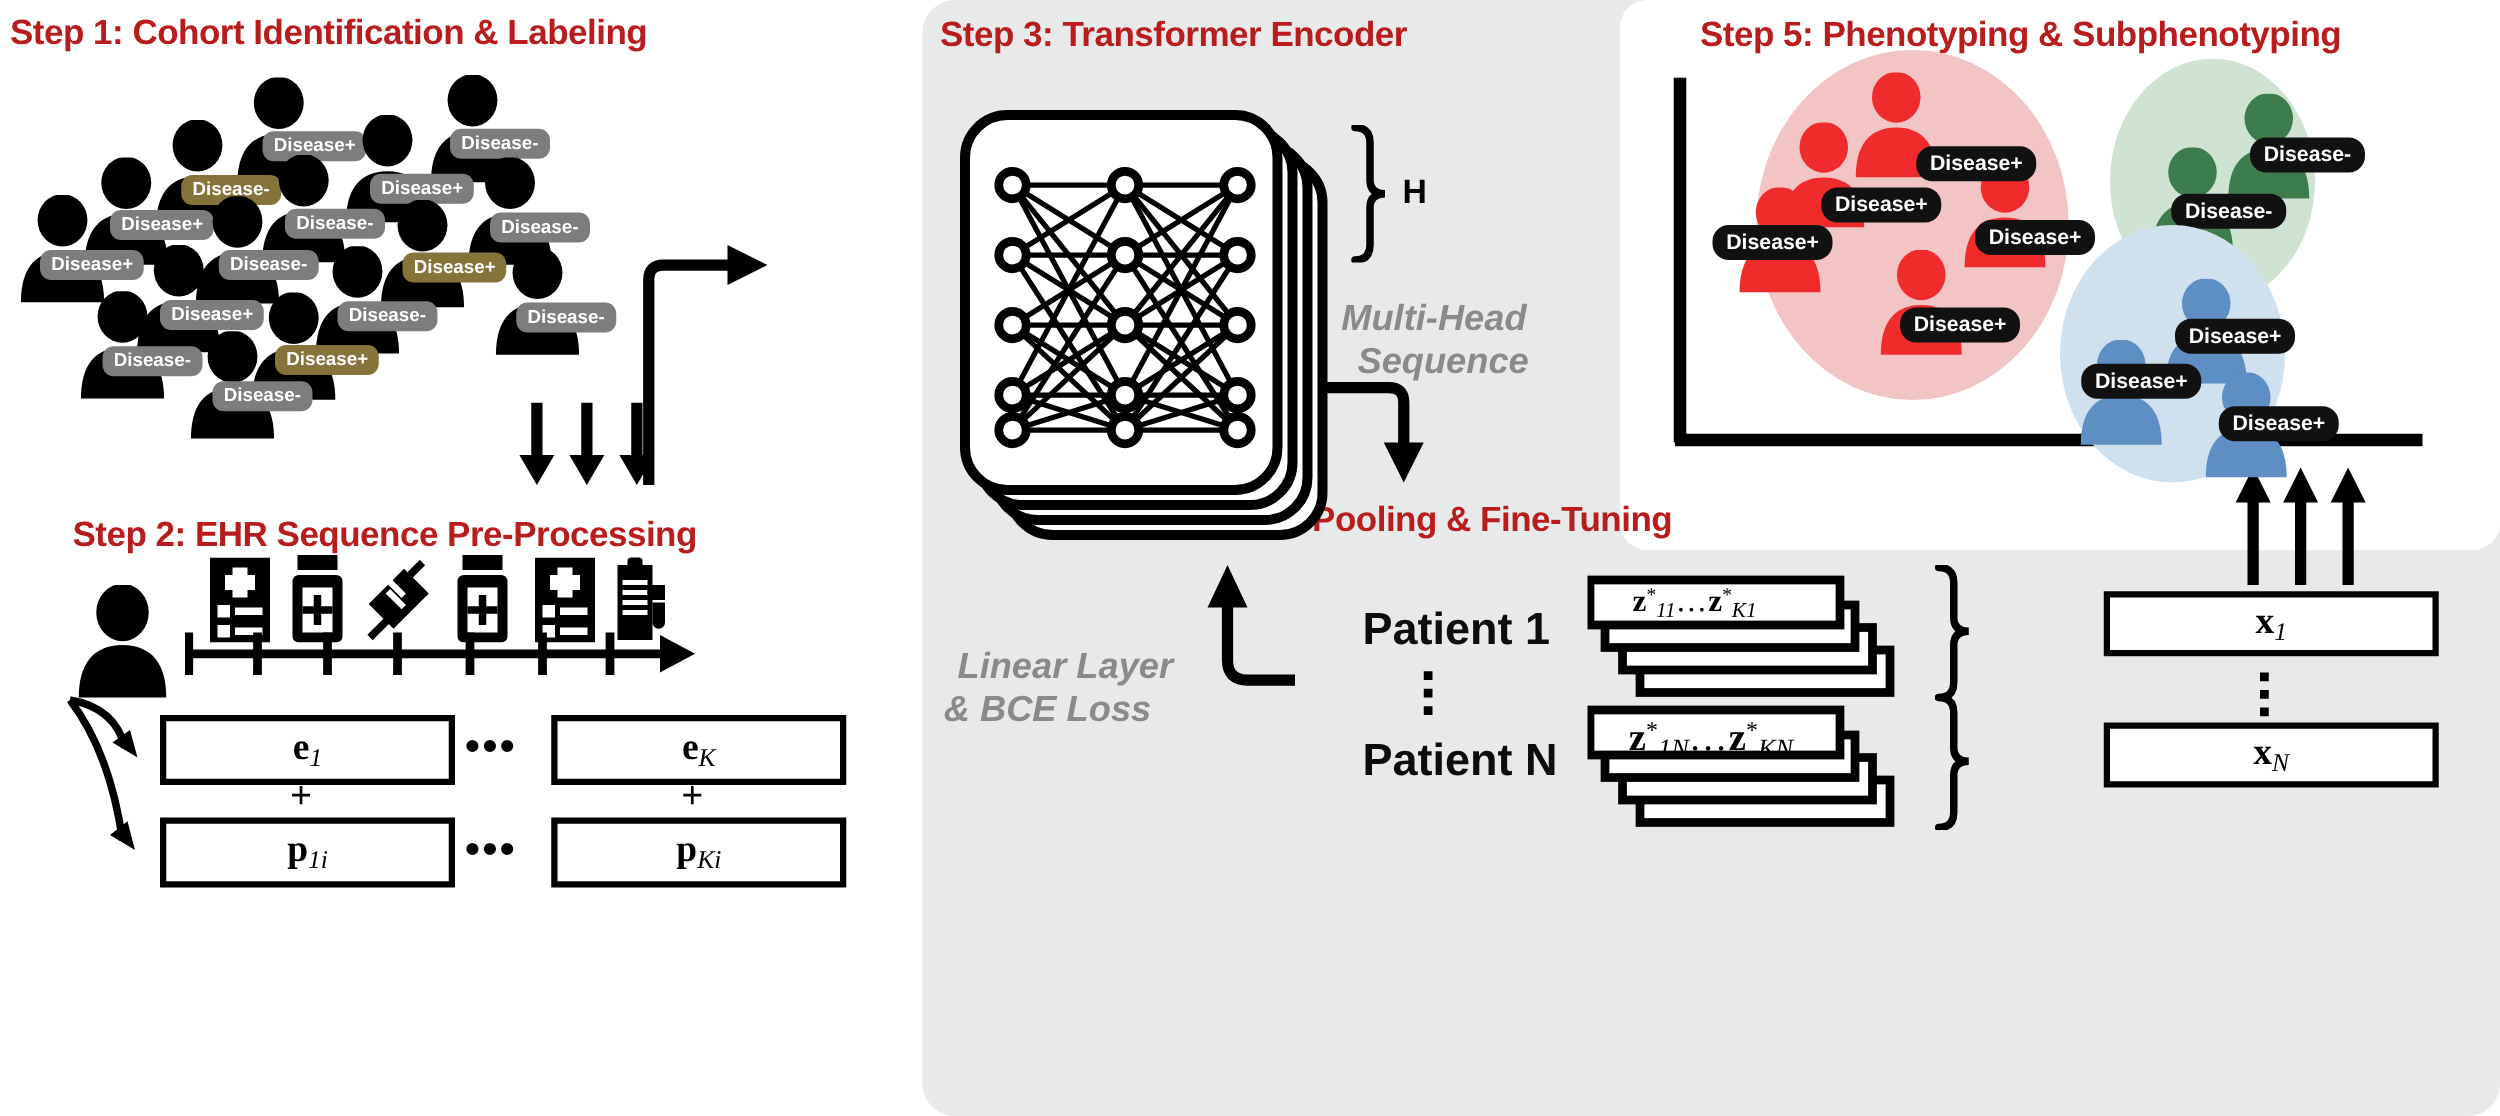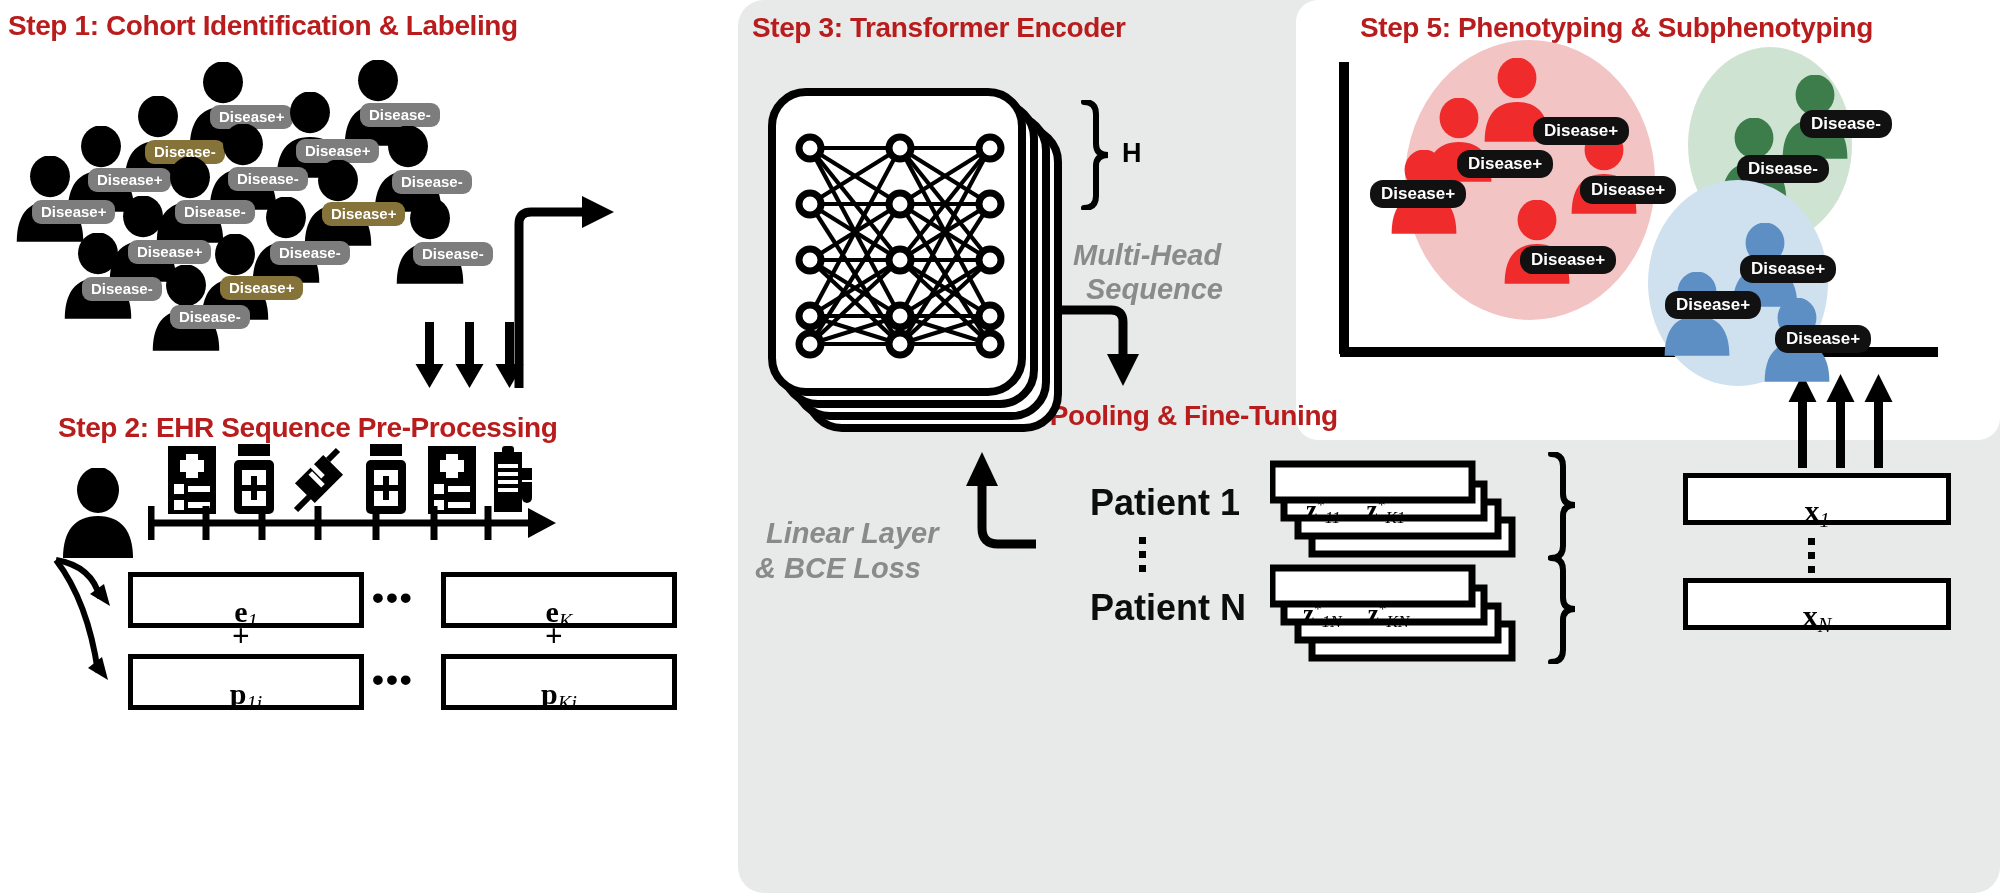--- a/index.html
+++ b/index.html
@@ -12,21 +12,21 @@
               font-size:28px;letter-spacing:-0.4px;white-space:nowrap;}
   .badge{position:absolute;display:flex;align-items:center;justify-content:center;
          color:#ffffff;font-weight:bold;white-space:nowrap;line-height:1;}
   .badge-gray{background:#7d7d7d;border-radius:9px;font-size:15px;padding:4px 9px 5px 9px;}
   .badge-gold{background:#857339;border-radius:9px;font-size:15px;padding:4px 9px 5px 9px;}
   .badge-black{background:#111111;border-radius:13px;font-size:17px;padding:5px 11px 6px 11px;}
   .person{position:absolute;}
   .cluster-blob{position:absolute;border-radius:50%;}
   .mathbox{position:absolute;background:#ffffff;border:5px solid #000;
            display:flex;align-items:center;justify-content:center;}
-  .mathtxt{font-family:"Liberation Serif","DejaVu Serif",serif;font-size:30px;margin-top:28px;}
+  .mathtxt{font-family:"Liberation Serif","DejaVu Serif",serif;font-size:30px;}
   .mathtxt b{font-family:"Liberation Serif","DejaVu Serif",serif;}
   .sub{font-size:0.68em;vertical-align:-0.28em;font-style:italic;}
   .sup{font-size:0.62em;vertical-align:0.52em;font-style:normal;}
   .italic-gray{position:absolute;color:#8a8a8a;font-weight:bold;font-style:italic;
                font-size:29px;line-height:1.18;white-space:nowrap;}
   .plus{position:absolute;font-family:"Liberation Serif","DejaVu Serif",serif;
         font-weight:bold;font-size:31px;color:#000;}
   .dots-h{position:absolute;font-weight:bold;font-size:34px;color:#000;letter-spacing:2px;}
   .vdots{position:absolute;display:flex;flex-direction:column;gap:7px;align-items:center;}
   .vdots span{width:7px;height:7px;background:#000;display:block;}
@@ -346,21 +346,21 @@
 <div class="abs mathtxt" style="left:1306px;top:468px;font-size:25px;">
   <b>z</b><span class="sup">*</span><span class="sub" id="z11a">11</span><span style="letter-spacing:1px;">…</span><b>z</b><span class="sup">*</span><span class="sub" id="z11b">K1</span>
 </div>
 
 <svg class="abs" style="left:1270px;top:562px;" width="258" height="108" viewBox="0 0 258 108">
   <rect x="42" y="62" width="200" height="34" fill="#fff" stroke="#000" stroke-width="7"></rect>
   <rect x="28" y="44" width="200" height="34" fill="#fff" stroke="#000" stroke-width="7"></rect>
   <rect x="14" y="26" width="200" height="34" fill="#fff" stroke="#000" stroke-width="7"></rect>
   <rect x="2" y="6" width="200" height="36" fill="#fff" stroke="#000" stroke-width="7"></rect>
 </svg>
-<div class="abs mathtxt" style="left:1303px;top:572px;font-size:25px;">
+<div class="abs mathtxt" style="left:1303px;top:572px;font-size:31px;">
   <b>z</b><span class="sup">*</span><span class="sub" id="z1Na">1N</span><span style="letter-spacing:1px;">…</span><b>z</b><span class="sup">*</span><span class="sub" id="z1Nb">KN</span>
 </div>
 
 <svg class="abs" style="left:1545px;top:452px;" width="40" height="108" viewBox="0 0 40 108">
   <path d="M6 2 Q18 2 18 14 L18 42 Q18 53 30 53 Q18 53 18 64 L18 94 Q18 106 6 106" stroke="#000" stroke-width="6" fill="none" stroke-linecap="round"></path>
 </svg>
 <svg class="abs" style="left:1545px;top:556px;" width="40" height="108" viewBox="0 0 40 108">
   <path d="M6 2 Q18 2 18 14 L18 42 Q18 53 30 53 Q18 53 18 64 L18 94 Q18 106 6 106" stroke="#000" stroke-width="6" fill="none" stroke-linecap="round"></path>
 </svg>
 

